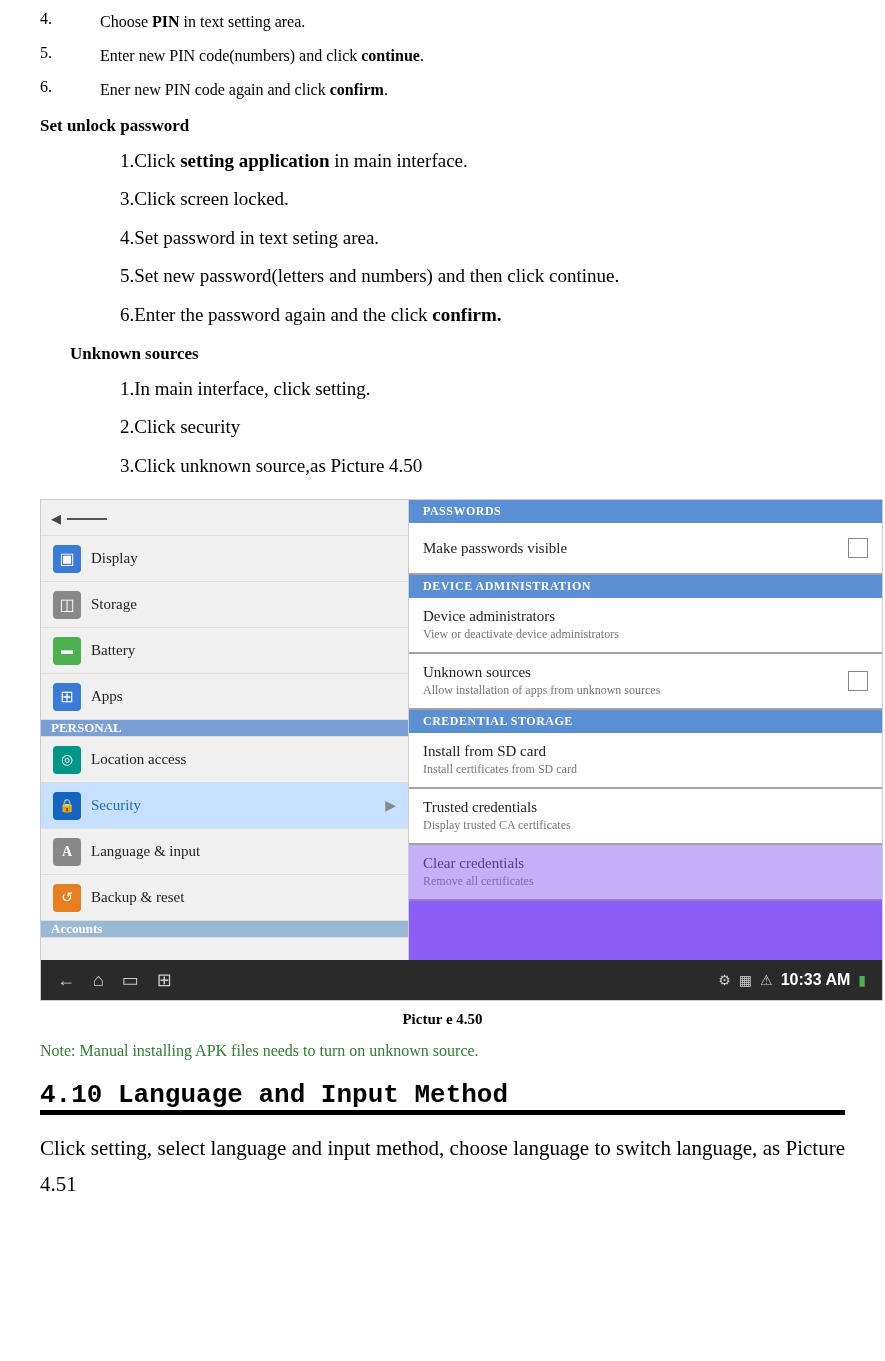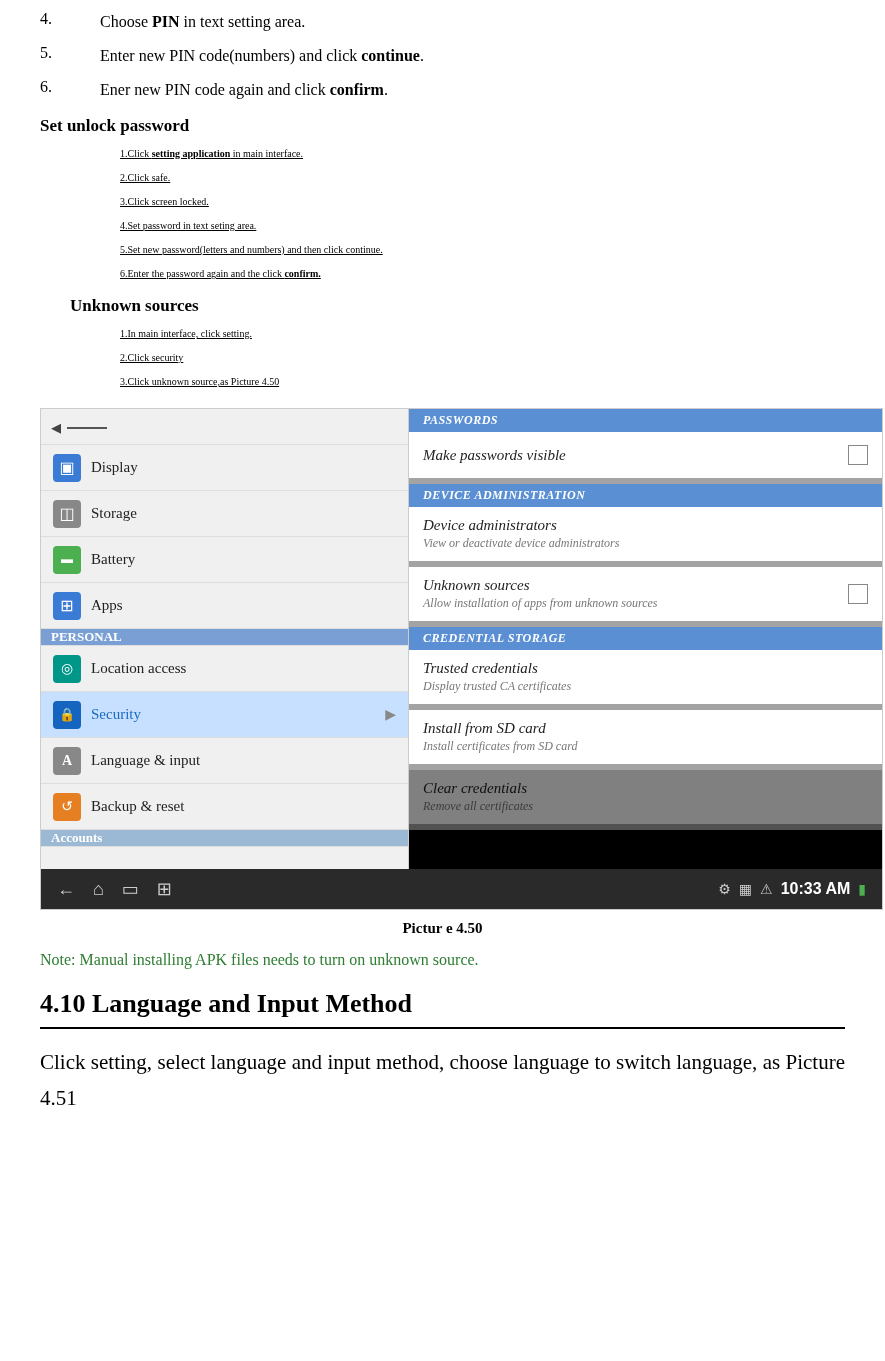--- a/index.html
+++ b/index.html
@@ -27,23 +27,22 @@
 
     .section-heading {
       font-size: 17px;
       font-weight: bold;
       margin: 14px 0 10px 0;
     }
 
     .sub-item {
       margin-left: 80px;
       margin-bottom: 8px;
-      font-size: 10px;
+      font-size: 19px;
       line-height: 1.6;
-      text-decoration: underline;
     }
 
     .unknown-sources-heading {
       font-size: 17px;
       font-weight: bold;
       margin: 14px 0 10px 30px;
     }
 
     
     .screenshot-container {
@@ -111,37 +110,36 @@
 
     .icon-blue { background: #3a7bd5; color: #fff; }
     .icon-gray { background: #888; color: #fff; }
     .icon-green { background: #4caf50; color: #fff; }
     .icon-orange { background: #e67e22; color: #fff; }
     .icon-teal { background: #009688; color: #fff; }
 
     
     .right-panel {
       flex: 1;
-      background: #000000;
+      background: #8b5cf6;
       overflow-y: auto;
-      font-style: italic;
     }
 
     .right-section-header {
       background: #5a8fd4;
       color: #fff;
       font-size: 12px;
       font-weight: bold;
       padding: 4px 14px;
       letter-spacing: 0.5px;
     }
 
     .right-item {
       padding: 10px 14px;
-      border-bottom: 6px solid #a3a3a3;
+      border-bottom: 2px solid #a3a3a3;
       background: #fff;
       display: flex;
       align-items: center;
       justify-content: space-between;
       min-height: 52px;
     }
 
     .right-item.disabled {
       opacity: 0.5;
     }
@@ -223,22 +221,22 @@
       color: #2e7d32;
       font-size: 16px;
       margin-bottom: 20px;
     }
 
     
     .section-title-large {
       font-size: 26px;
       font-weight: bold;
       margin: 20px 0 16px 0;
-      border-bottom: 2px solid #000000;
-      padding-bottom: 8px;
+      border-bottom: 5px solid #000000;
+      font-family: Liberation Mono, monospace;
     }
 
     .body-text {
       font-size: 21px;
       line-height: 1.7;
       text-align: justify;
       margin-bottom: 8px;
     }
   </style>
 </head>
@@ -255,21 +253,20 @@
   </div>
   <div class="ordered-item">
     <span class="num">6.</span>
     <span class="text">Ener new PIN code again and click <b>confirm</b>.</span>
   </div>
 </div>
 
 <div>
   <div class="section-heading">Set unlock password</div>
   <div class="sub-item">1.Click <b>setting application</b> in main interface.</div>
-  <div class="sub-item">2.Click safe.</div>
   <div class="sub-item">3.Click screen locked.</div>
   <div class="sub-item">4.Set password in text seting area.</div>
   <div class="sub-item">5.Set new password(letters and numbers) and then click continue.</div>
   <div class="sub-item">6.Enter the password again and the click <b>confirm.</b></div>
 </div>
 
 <div>
   <div class="unknown-sources-heading">Unknown sources</div>
   <div class="sub-item">1.In main interface, click setting.</div>
   <div class="sub-item">2.Click security</div>
@@ -347,28 +344,28 @@
         <div class="right-item-text">
           <div class="title">Unknown sources</div>
           <div class="subtitle">Allow installation of apps from unknown sources</div>
         </div>
         <div class="checkbox"></div>
       </div>
 
       <div class="right-section-header">CREDENTIAL STORAGE</div>
       <div class="right-item">
         <div class="right-item-text">
+          <div class="title">Install from SD card</div>
+          <div class="subtitle">Install certificates from SD card</div>
+        </div>
+      </div>
+      <div class="right-item">
+        <div class="right-item-text">
           <div class="title">Trusted credentials</div>
           <div class="subtitle">Display trusted CA certificates</div>
-        </div>
-      </div>
-      <div class="right-item">
-        <div class="right-item-text">
-          <div class="title">Install from SD card</div>
-          <div class="subtitle">Install certificates from SD card</div>
         </div>
       </div>
       <div class="right-item disabled">
         <div class="right-item-text">
           <div class="title">Clear credentials</div>
           <div class="subtitle">Remove all certificates</div>
         </div>
       </div>
     </div>
   </div>

